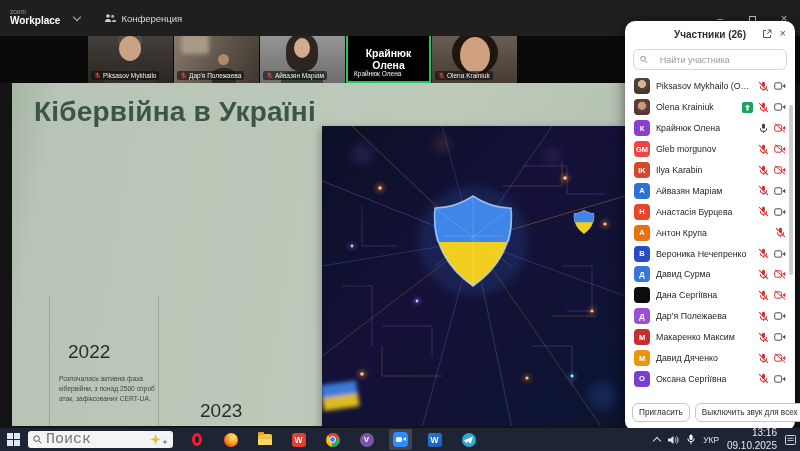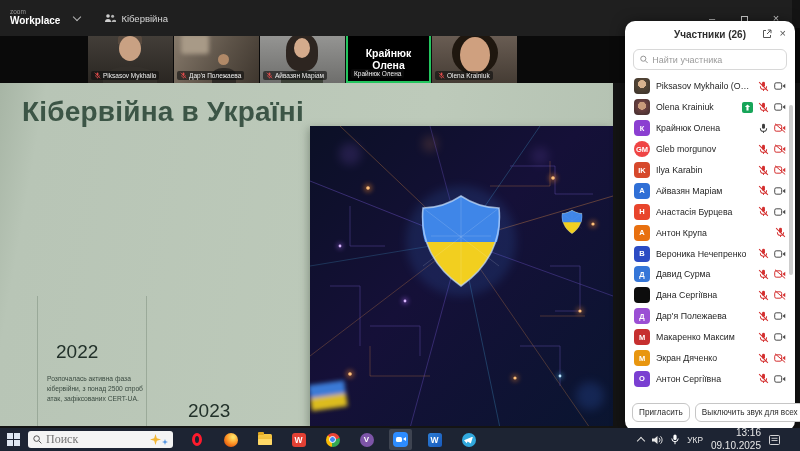--- a/index.html
+++ b/index.html
@@ -1,20 +1,20 @@
 <!DOCTYPE html>
 <html style="--accent: #23c55e; --mute-red: #d42f2f; --share-green: #17a559; --zoom-blue: #2d8cff; --slide-title: #3c5546;"><head>
 <meta charset="utf-8">
 <style>
 *{box-sizing:border-box;margin:0;padding:0}
 html,body{width:800px;height:451px;font-family:"Liberation Sans",sans-serif;background:#000}
 .screen{position:relative;width:800px;height:451px;overflow:hidden;background:#141414}
 
 
-.titlebar{position:absolute;top:0;left:0;right:8px;height:36px;background:#1f1f1f;display:flex;align-items:center;z-index:5}
+.titlebar{position:absolute;top:0;left:0;right:0;height:36px;background:#1f1f1f;display:flex;align-items:center;z-index:5}
 .logo{display:flex;flex-direction:column;line-height:1.05;margin-left:10px}
 .logo .l1{color:#9a9a9a;font-size:6.5px}
 .logo .l2{color:#fff;font-size:10px;font-weight:bold}
 .chev-dn{width:6px;height:6px;border-right:1.4px solid #b5b5b5;border-bottom:1.4px solid #b5b5b5;transform:rotate(45deg);margin:0 16px 2px 14px}
 .tab{display:flex;align-items:center;gap:5px;color:#d7d7d7;font-size:9.5px;height:28px;padding:0 8px;cursor:default}
 .tab.selected{background:#3a3a3a;height:25px;border-radius:8px;margin-left:60px;color:#ececec;padding:0 8px 0 9px}
 .tab-thumb{width:13px;height:10px;border-radius:2px;background:linear-gradient(135deg,#c2693a 15%,#5a3a2a 55%,#23233a)}
 .tab-more{width:14px;height:14px;border:1px solid #8a8a8a;border-radius:50%;color:#cfcfcf;font-size:8px;display:flex;align-items:center;justify-content:center;margin-left:16px;line-height:0}
 .winctl{margin-left:auto;display:flex;height:100%;align-items:center}
 .winctl .wc{width:32px;text-align:center;color:#c9c9c9;font-size:11px;line-height:28px}
@@ -41,40 +41,40 @@
 .t5{background:linear-gradient(180deg,#6f6258,#453c34)}
 .t5 .hair{width:46px;height:44px;left:20px;top:3px;background:#1f170f;border-radius:50%}
 .t5 .head{width:30px;height:36px;left:28px;top:9px;background:#cfa07f;border-radius:50%}
 .tile-center-name{display:none}
 .tile.active .tile-center-name{display:block;position:absolute;top:17px;left:0;width:100%;text-align:center;color:#fff;font-weight:bold;font-size:10.5px}
 .tile-label{position:absolute;left:3px;bottom:3px;display:flex;align-items:center;gap:2px;background:rgba(15,15,15,.62);border-radius:2px;padding:1px 3px;color:#f0f0f0;font-size:6.5px;white-space:nowrap;max-width:92%}
 .mini-mic{flex:none}
 
 
 .content{position:absolute;top:83px;left:0;right:0;bottom:23px;background:#141414}
-.slide{position:absolute;left:0;top:0;width:613px;height:343px;overflow:hidden;background:linear-gradient(100deg,#a7b5a5,#b8c5b6 7%,#bdcaba 65%,#b3c1b1)}
+.slide{position:absolute;left:12px;top:0;width:613px;height:343px;overflow:hidden;background:linear-gradient(100deg,#a7b5a5,#b8c5b6 7%,#bdcaba 65%,#b3c1b1)}
 .slide-title{margin:13px 0 0 22px;font-size:28px;font-weight:bold;color:var(--slide-title,#3c5546);letter-spacing:.2px}
 .slide-subtitle{margin:20px 0 0 24px;font-size:14.5px;color:#33473b;max-width:268px;line-height:1.3}
 .vline{position:absolute;width:1px;top:213px;bottom:0;background:rgba(66,88,70,.26)}
 .v1{left:37px}.v2{left:146px}
 .milestone{position:absolute}
 .milestone .year{font-size:19px;color:#22312a;margin-bottom:11px}
 .milestone .mtext{font-size:6.7px;color:#3a4a40;line-height:1.5}
 .m0{left:47px;top:258px;width:97px}
 .m0 .year{margin-left:9px}
 .m1{left:188px;top:317px;width:101px}
 .netimg{position:absolute;left:310px;top:43px;width:303px;height:302px;box-shadow:-2px 2px 8px rgba(40,55,40,.35)}
 
 
 .panel{position:absolute;left:625px;top:21px;width:170px;height:410px;background:#fff;border-radius:10px;box-shadow:0 2px 14px rgba(0,0,0,.55);z-index:6;display:flex;flex-direction:column}
 .phead{position:relative;height:25px;flex:none}
 .ptitle{position:absolute;left:0;right:0;top:8px;text-align:center;font-size:10px;font-weight:bold;color:#2e2e2e}
 .phicons{position:absolute;right:9px;top:7px;display:flex;gap:8px;align-items:center}
 .pclose{color:#555;font-size:11px;line-height:1}
-.psearch{margin:3px 8px 5px;height:21px;border:1px solid #d8d8d8;border-radius:6px;display:flex;align-items:center;padding:0 6px;gap:4px;background:#fff;flex:none}
+.psearch{margin:3px 8px 5px;height:21px;border:1px solid #d8d8d8;border-radius:6px;display:flex;align-items:center;padding:0 6px;gap:12px;background:#fff;flex:none}
 .psearch input{border:0;outline:0;width:100%;font-size:9px;color:#333;font-family:inherit;background:transparent}
 .psearch input::placeholder{color:#9a9a9a}
 .plist{flex:1;overflow:hidden;padding-top:1px}
 .prow{display:flex;align-items:center;height:20.9px;padding:0 9px;gap:6px}
 .avatar{width:16px;height:16px;border-radius:4px;color:#fff;font-size:7.5px;font-weight:bold;display:flex;align-items:center;justify-content:center;flex:none;overflow:hidden}
 .avatar.photo1{background:radial-gradient(circle at 50% 38%,#d8b28e 30%,#554636 32%,#38302a)}
 .avatar.photo2{background:radial-gradient(circle at 50% 42%,#c89a7a 32%,#6b4040 34%,#3e2c2c)}
 .pname{flex:1;font-size:8.8px;color:#1f1f1f;white-space:nowrap;overflow:hidden;text-overflow:ellipsis}
 .picons{display:flex;align-items:center;gap:5px;flex:none}
 .badge-share{width:11px;height:11px;border-radius:2px;background:var(--share-green,#17a559);display:flex;align-items:center;justify-content:center}
@@ -83,42 +83,42 @@
 .icon-cam.on .f{fill:#4a4a4a}.icon-cam.on .s{stroke:#4a4a4a}.icon-cam.on .slash{display:none}
 .icon-cam.off .f{fill:var(--mute-red,#d42f2f)}.icon-cam.off .s{stroke:var(--mute-red,#d42f2f)}
 .pfoot{display:flex;gap:5px;padding:6px 7px 9px;align-items:flex-end;flex:none}
 .btn{border:1px solid #c6c6c6;border-radius:6px;background:#fff;font-size:8.2px;color:#2b2b2b;padding:4px 6px;font-family:inherit;white-space:nowrap}
 .pscroll{position:absolute;right:2px;top:84px;width:4px;height:170px;background:#cdcdcd;border-radius:2px}
 
 
 .taskbar{position:absolute;left:0;right:0;bottom:0;height:23px;background:#1d2433;display:flex;align-items:center;z-index:8}
 .start{width:26px;display:flex;justify-content:center;align-items:center;height:100%}
 .tsearch{width:145px;height:17px;background:#f4f4f4;border-radius:3px;display:flex;align-items:center;gap:4px;padding:0 5px;margin-left:2px}
-.tsearch .lbl{font-size:12px;color:#4a4a4a;flex:1;border:0;outline:0;background:transparent;font-family:Liberation Serif, serif;min-width:0}
+.tsearch .lbl{font-size:15px;color:#4a4a4a;flex:1;border:0;outline:0;background:transparent;font-family:Liberation Mono, monospace;min-width:0}
 .sparkles{display:flex;align-items:flex-end;gap:1px}
 .apps{display:flex;gap:11px;margin-left:12px;align-items:center;height:100%}
 .app{width:23px;height:21px;display:flex;align-items:center;justify-content:center;background:none;border:0;padding:0}
 .app.active{background:rgba(255,255,255,.15);border-radius:2px}
 .app .ic{display:flex;align-items:center;justify-content:center;color:#fff;font-weight:bold}
 .ic-opera{width:10px;height:13px;border:3px solid #ff1b2d;border-radius:50%}
 .ic-firefox{width:14px;height:14px;border-radius:50%;background:radial-gradient(circle at 65% 30%,#ffe066 8%,#ff9a2a 45%,#e25a0e 78%,#b5451f)}
 .ic-explorer{width:14px;height:11px;background:linear-gradient(#f7c948,#edb32c);border-radius:1.5px;position:relative}
 .ic-explorer::before{content:"";position:absolute;top:-2px;left:0;width:6px;height:3px;background:#e2a81f;border-radius:1px}
 .ic-explorer::after{content:"";position:absolute;left:0;bottom:0;width:14px;height:6px;background:#ffd968;border-radius:1px}
 .ic-wps{width:14px;height:14px;background:#e34034;border-radius:3px;font-size:8.5px}
 .ic-chrome{width:14px;height:14px;border-radius:50%;background:conic-gradient(from -45deg,#ea4335 0 33%,#34a853 33% 66%,#fbbc05 66% 100%);position:relative}
 .ic-chrome::after{content:"";position:absolute;inset:3.5px;background:#4285f4;border:1.5px solid #fff;border-radius:50%}
 .ic-viber{width:14px;height:14px;background:#7d55a8;border-radius:50%;font-size:8px}
 .ic-zoom{width:15px;height:15px;background:var(--zoom-blue,#2d8cff);border-radius:4px;position:relative}
 .ic-zoom::before{content:"";position:absolute;left:3px;top:5px;width:6px;height:5px;background:#fff;border-radius:1.5px}
 .ic-zoom::after{content:"";position:absolute;right:2.5px;top:5.2px;width:0;height:0;border-top:2.4px solid transparent;border-bottom:2.4px solid transparent;border-right:3px solid #fff}
 .ic-word{width:14px;height:14px;background:linear-gradient(135deg,#2b7cd3,#185abd);border-radius:2.5px;font-size:8.5px}
 .ic-telegram{width:14px;height:14px;background:#31a8dd;border-radius:50%;position:relative}
 .ic-telegram::after{content:"";position:absolute;left:2.5px;top:4px;width:9px;height:7px;background:#fff;clip-path:polygon(0 55%,100% 0,76% 100%,40% 72%,30% 96%)}
-.tray{margin-left:auto;display:flex;align-items:center;gap:8px;padding-right:20px;color:#e8e8e8}
+.tray{margin-left:auto;display:flex;align-items:center;gap:8px;padding-right:4px;color:#e8e8e8}
 .chev-up{width:6px;height:6px;border-left:1.3px solid #ddd;border-top:1.3px solid #ddd;transform:rotate(45deg);margin-top:3px}
 .lang{font-size:8.3px}
 .clock{font-size:10px;line-height:1.25;text-align:right}
 </style>
 </head>
 <body>
 
 <div class="screen">
 
   <header class="titlebar">
@@ -127,21 +127,21 @@
       <span class="l2">Workplace</span>
     </div>
     <span class="chev-dn"></span>
     <div class="tab">
       <svg width="12" height="10" viewBox="0 0 12 10" fill="#cfcfcf">
         <circle cx="4" cy="3" r="1.8"></circle>
           <path d="M1 9a3 3 0 0 1 6 0z"></path>
         <circle cx="8.6" cy="3.2" r="1.5" opacity=".85"></circle>
           <path d="M7.4 9a2.8 2.8 0 0 1 4.6-1.4 3 3 0 0 1 .4 1.4z" opacity=".85"></path>
       </svg>
-      <span>Кібервійна</span>
+      <span>Конференция</span>
     </div>
     <div class="winctl">
       <span class="wc">–</span>
       <span class="wc wc-max"><i></i></span>
       <span class="wc">×</span>
     </div>
   </header>
 
   <div class="video-strip" id="tiles">
       <div class="tile t1">
@@ -384,21 +384,21 @@
         <line class="s slash" x1="1.2" y1="1.2" x2="10.8" y2="10.8" stroke-width="1.1"></line>
       </svg>
       <svg class="icon-cam off" width="12" height="10" viewBox="0 0 13 11">
         <rect class="s" x="0.7" y="2" width="7.6" height="7" rx="1.6" fill="none" stroke-width="1.1"></rect>
         <path class="f" d="M9.2 5.4 12.3 3v5L9.2 5.6z"></path>
         <line class="s slash" x1="1" y1="0.8" x2="12.2" y2="10.4" stroke-width="1.1"></line>
       </svg>
     </span>
   </div>
         <div class="prow">
-    <span class="avatar" style="background: #ef4444; border-radius: 8px;">GM</span>
+    <span class="avatar" style="background: #ef4444;">GM</span>
     <span class="pname">Gleb morgunov</span>
     <span class="picons">
 
       <svg class="icon-mic off" width="11" height="11" viewBox="0 0 12 12">
         <rect class="f" x="4.4" y="0.8" width="3.2" height="5.6" rx="1.6"></rect>
         <path class="s" d="M2.6 5.6a3.4 3.4 0 0 0 6.8 0" fill="none" stroke-width="1.1"></path>
         <line class="s" x1="6" y1="9" x2="6" y2="10.8" stroke-width="1.1"></line>
         <line class="s slash" x1="1.2" y1="1.2" x2="10.8" y2="10.8" stroke-width="1.1"></line>
       </svg>
       <svg class="icon-cam off" width="12" height="10" viewBox="0 0 13 11">
@@ -561,39 +561,39 @@
       </svg>
       <svg class="icon-cam on" width="12" height="10" viewBox="0 0 13 11">
         <rect class="s" x="0.7" y="2" width="7.6" height="7" rx="1.6" fill="none" stroke-width="1.1"></rect>
         <path class="f" d="M9.2 5.4 12.3 3v5L9.2 5.6z"></path>
         <line class="s slash" x1="1" y1="0.8" x2="12.2" y2="10.4" stroke-width="1.1"></line>
       </svg>
     </span>
   </div>
         <div class="prow">
     <span class="avatar" style="background: rgb(232, 150, 15);">М</span>
-    <span class="pname">Экран Дяченко</span>
+    <span class="pname">Давид Дяченко</span>
     <span class="picons">
 
       <svg class="icon-mic off" width="11" height="11" viewBox="0 0 12 12">
         <rect class="f" x="4.4" y="0.8" width="3.2" height="5.6" rx="1.6"></rect>
         <path class="s" d="M2.6 5.6a3.4 3.4 0 0 0 6.8 0" fill="none" stroke-width="1.1"></path>
         <line class="s" x1="6" y1="9" x2="6" y2="10.8" stroke-width="1.1"></line>
         <line class="s slash" x1="1.2" y1="1.2" x2="10.8" y2="10.8" stroke-width="1.1"></line>
       </svg>
       <svg class="icon-cam off" width="12" height="10" viewBox="0 0 13 11">
         <rect class="s" x="0.7" y="2" width="7.6" height="7" rx="1.6" fill="none" stroke-width="1.1"></rect>
         <path class="f" d="M9.2 5.4 12.3 3v5L9.2 5.6z"></path>
         <line class="s slash" x1="1" y1="0.8" x2="12.2" y2="10.4" stroke-width="1.1"></line>
       </svg>
     </span>
   </div>
         <div class="prow">
     <span class="avatar" style="background: rgb(122, 63, 209);">О</span>
-    <span class="pname">Антон Сергіївна</span>
+    <span class="pname">Оксана Сергіївна</span>
     <span class="picons">
 
       <svg class="icon-mic off" width="11" height="11" viewBox="0 0 12 12">
         <rect class="f" x="4.4" y="0.8" width="3.2" height="5.6" rx="1.6"></rect>
         <path class="s" d="M2.6 5.6a3.4 3.4 0 0 0 6.8 0" fill="none" stroke-width="1.1"></path>
         <line class="s" x1="6" y1="9" x2="6" y2="10.8" stroke-width="1.1"></line>
         <line class="s slash" x1="1.2" y1="1.2" x2="10.8" y2="10.8" stroke-width="1.1"></line>
       </svg>
       <svg class="icon-cam on" width="12" height="10" viewBox="0 0 13 11">
         <rect class="s" x="0.7" y="2" width="7.6" height="7" rx="1.6" fill="none" stroke-width="1.1"></rect>

